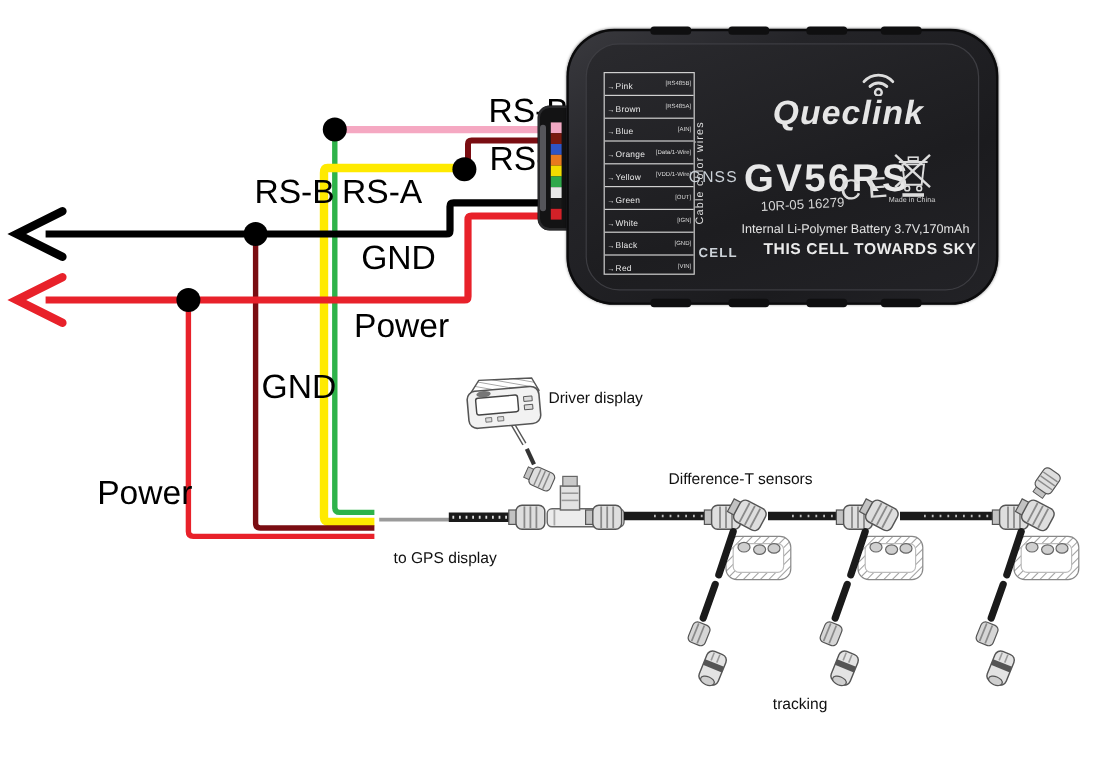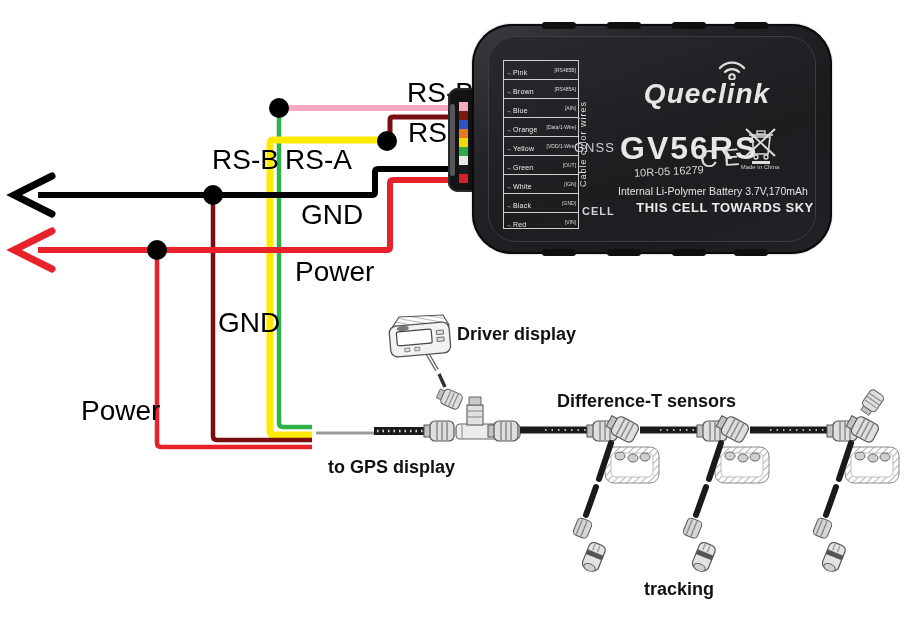--- a/index.html
+++ b/index.html
@@ -1,20 +1,20 @@
 <!DOCTYPE html>
 <html><head>
 <meta charset="utf-8">
 <style>
   html,body{margin:0;padding:0;background:#fff;}
   .stage{position:relative;width:922px;height:632px;background:#fff;overflow:hidden;
          font-family:"Liberation Sans",sans-serif;}
   .stage svg{position:absolute;left:0;top:0;}
   .lbl{position:absolute;color:#000;font-size:28px;line-height:1;white-space:nowrap;}
-  .lbl-sm{position:absolute;color:#111;font-size:18px;font-weight:bold;line-height:1;white-space:nowrap;}
+  .lbl-sm{position:absolute;color:#111;font-size:13px;font-weight:normal;line-height:1;white-space:nowrap;}
 
   
   .device{position:absolute;left:472px;top:24px;width:360px;height:230px;border-radius:40px;
           background:linear-gradient(145deg,#3a3a3f 0%,#242428 30%,#1b1b1e 70%,#232327 100%);
           box-shadow:inset 0 0 0 2px #0b0b0c, 0 0 2px rgba(0,0,0,.4);}
   .device .face{position:absolute;left:16px;top:12px;width:326px;height:204px;border-radius:28px;
           background:linear-gradient(160deg,#2a2a2e 0%,#1d1d20 60%,#222226 100%);
           border:1px solid #3d3d42;}
   .tab{position:absolute;width:34px;height:7px;background:#0f0f10;border-radius:3px;}
   .connector{position:absolute;left:448px;top:88px;width:46px;height:104px;background:#131314;

